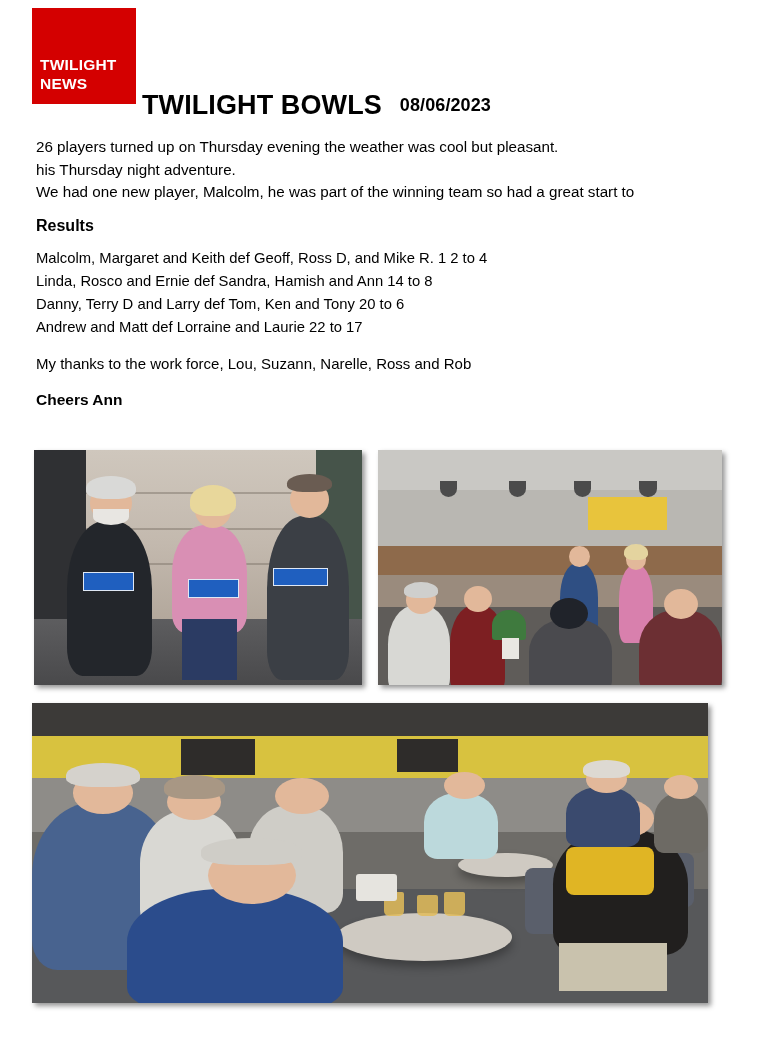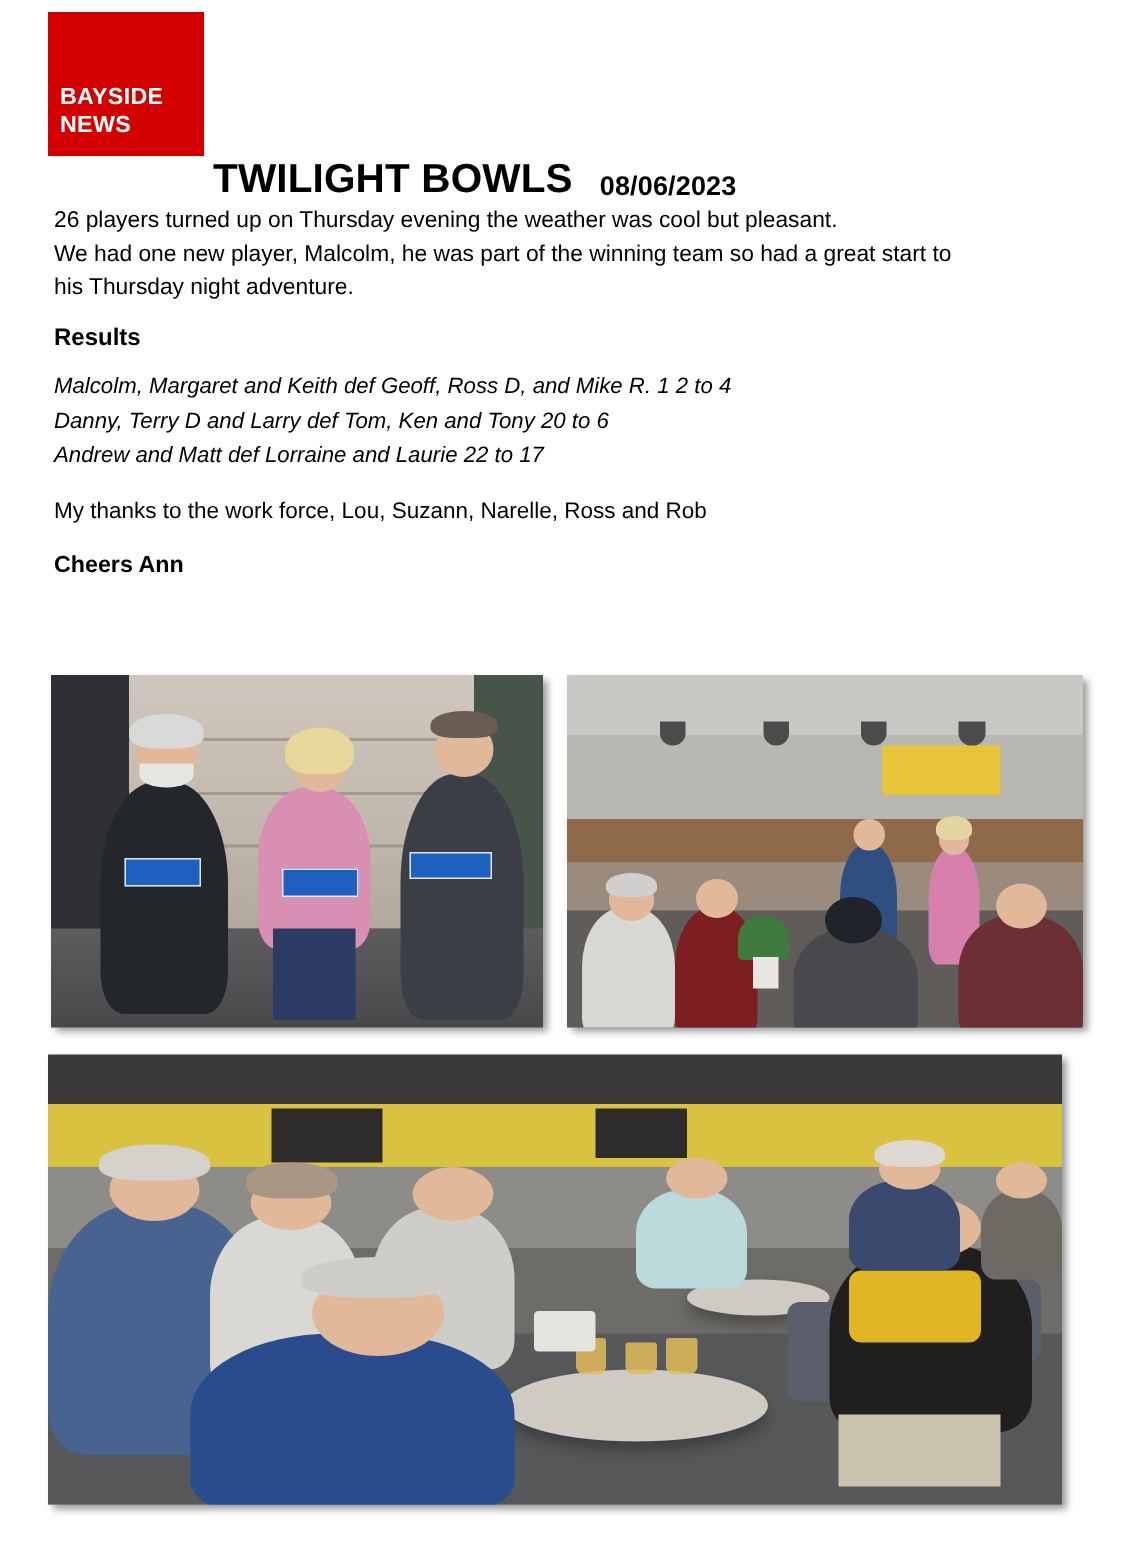--- a/index.html
+++ b/index.html
@@ -36,23 +36,23 @@
     line-height: 19px;
     box-sizing: border-box;
     padding: 47px 0 0 8px;
     letter-spacing: 0.2px;
   }
   .masthead .mast-line { display: block; }
 
   .title-row {
     position: absolute;
     left: 142px;
-    top: 104px;
+    top: 90px;
     display: flex;
-    align-items: flex-end;
+    align-items: center;
     gap: 18px;
   }
   .doc-title {
     font-size: 27px;
     font-weight: bold;
     letter-spacing: 0.1px;
   }
   .doc-date {
     font-size: 18px;
     font-weight: bold;
@@ -77,21 +77,21 @@
     font-size: 16px;
     font-weight: bold;
     margin: 13px 0 12px 0;
   }
 
   .results {
     font-size: 14.8px;
     line-height: 23px;
     margin: 0 0 6px 0;
   }
-  .results .r { display: block; font-style: italic; }
+  .results .r { display: block; }
 
   .note {
     font-size: 15px;
     line-height: 22px;
     margin: 14px 0 0 0;
   }
   .note2 {
     font-size: 15px;
     line-height: 22px;
     margin: 14px 0 16px 0;
@@ -146,41 +146,42 @@
   .p3-table { position:absolute; border-radius:50%; background:#cfcac2; box-shadow:0 6px 10px rgba(0,0,0,.3); }
   .p3-chair { position:absolute; border-radius:8px; background:#5a5f6b; }
   .glass    { position:absolute; background:rgba(226,188,90,.85); border-radius:2px 2px 5px 5px; }
 </style>
 </head>
 <body>
 
 <div class="page">
 
   <div class="masthead">
-    <span class="mast-line">BAYSIDE</span>
+    <span class="mast-line">TWILIGHT</span>
     <span class="mast-line">NEWS</span>
   </div>
 
   <div class="title-row">
     <div class="doc-title">TWILIGHT BOWLS</div>
     <div class="doc-date">08/06/2023</div>
   </div>
 
   <div class="content">
 
     <p class="intro">
       <span class="l">26 players turned up on Thursday evening the weather was cool but pleasant.</span>
+      <span class="l">his Thursday night adventure.</span>
       <span class="l">We had one new player, Malcolm, he was part of the winning team so had a great start to</span>
-      <span class="l">his Thursday night adventure.</span>
     </p>
 
     <div class="section-head">Results</div>
 
     <p class="results">
       <span class="r">Malcolm, Margaret and Keith def Geoff, Ross D, and Mike R.  1 2 to 4</span>
+      <span class="r">Linda, Rosco and Ernie def Sandra, Hamish and Ann 14 to 8</span>
       <span class="r">Danny, Terry D and Larry def Tom, Ken and Tony 20 to 6</span>
       <span class="r">Andrew and Matt def Lorraine and Laurie 22 to 17</span>
     </p>
 
     <p class="note2">My thanks to the work force, Lou, Suzann, Narelle, Ross and Rob</p>
     <p class="signoff">Cheers Ann</p>
   </div>
 
   <div class="photo" id="photo-winners">
     <div class="scene">

